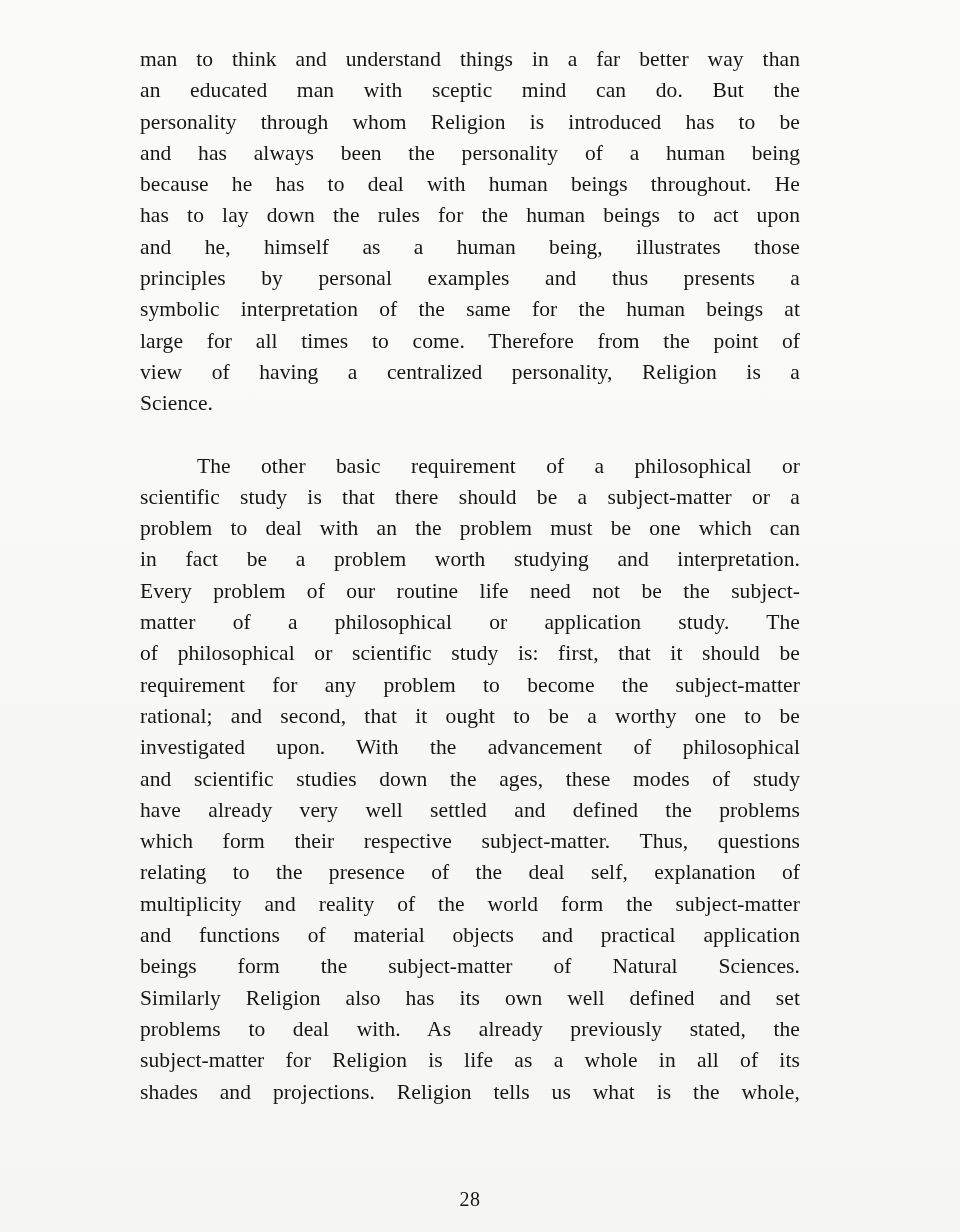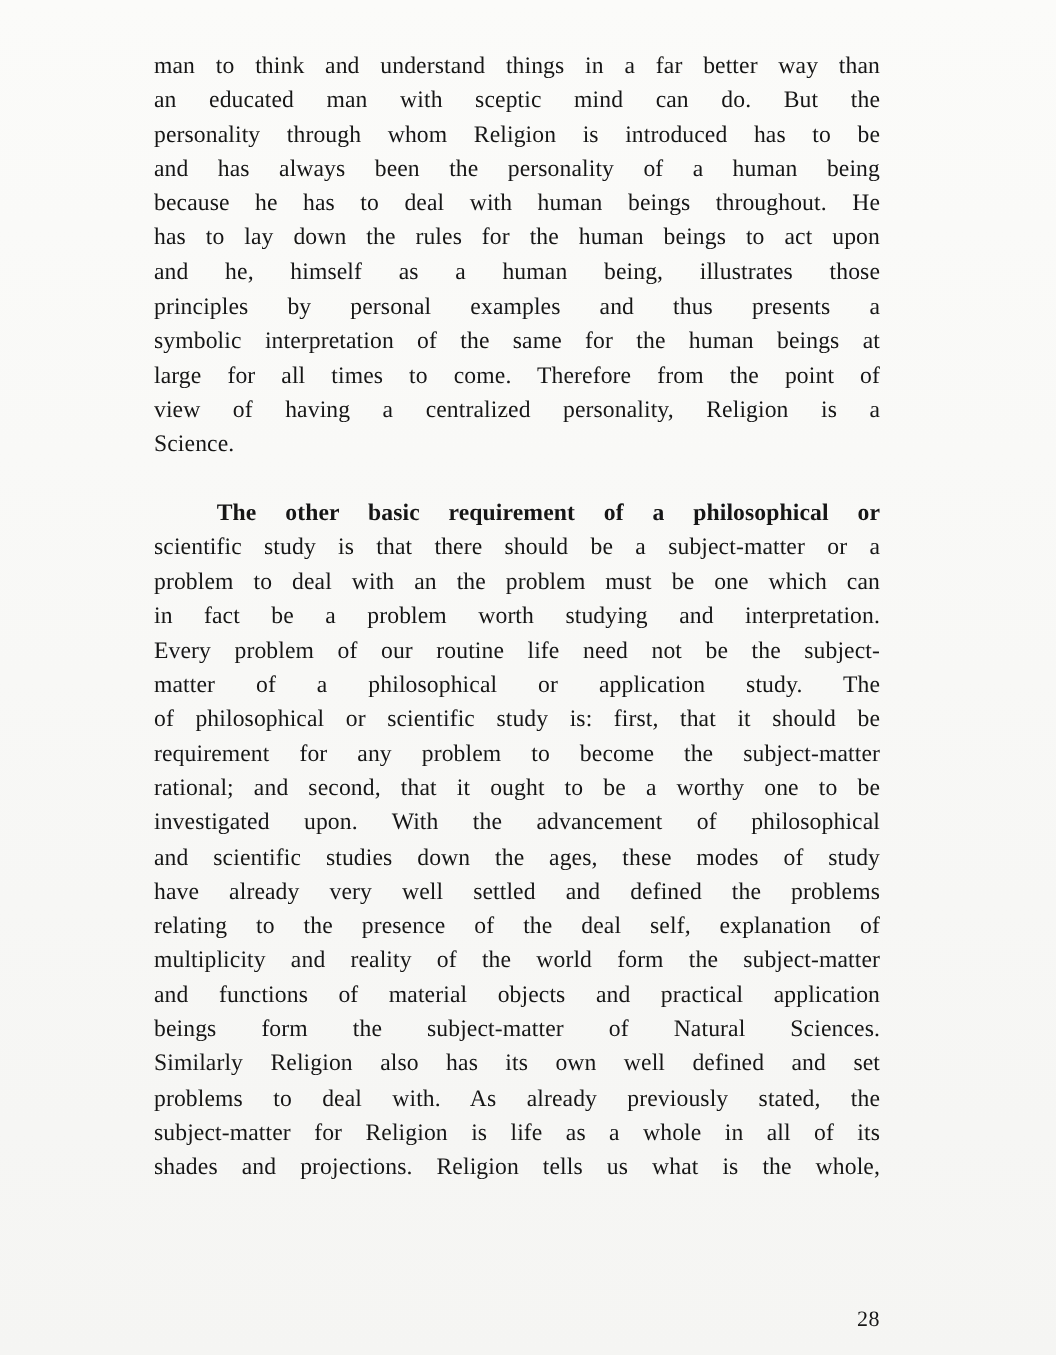--- a/index.html
+++ b/index.html
@@ -38,28 +38,27 @@
     text-align: justify;
     text-align-last: left;
     white-space: normal;
     word-spacing: 0.5px;
   }
   .line.jl {
     text-align-last: justify;
   }
   .line.indent {
     padding-left: 57px;
-    font-weight: bold;
   }
   .page-number {
     position: absolute;
     left: 140px;
     width: 660px;
     top: 1188px;
-    text-align: right;
+    text-align: center;
     font-size: 20px;
     letter-spacing: 0.5px;
   }
 </style>
 </head>
 <body>
 
 <div class="scan-page">
   <div class="text-column">
       <div class="paragraph">
@@ -82,20 +81,21 @@
         <div class="line jl">problem to deal with an the problem must be one which can</div>
         <div class="line jl">in fact be a problem worth studying and interpretation.</div>
         <div class="line jl">Every problem of our routine life need not be the subject-</div>
         <div class="line jl">matter of a philosophical or application study. The</div>
         <div class="line jl">of philosophical or scientific study is: first, that it should be</div>
         <div class="line jl">requirement for any problem to become the subject-matter</div>
         <div class="line jl">rational; and second, that it ought to be a worthy one to be</div>
         <div class="line jl">investigated upon. With the advancement of philosophical</div>
         <div class="line jl">and scientific studies down the ages, these modes of study</div>
         <div class="line jl">have already very well settled and defined the problems</div>
+        <div class="line jl">which form their respective subject-matter. Thus, questions</div>
         <div class="line jl">relating to the presence of the deal self, explanation of</div>
         <div class="line jl">multiplicity and reality of the world form the subject-matter</div>
         <div class="line jl">and functions of material objects and practical application</div>
         <div class="line jl">beings form the subject-matter of Natural Sciences.</div>
         <div class="line jl">Similarly Religion also has its own well defined and set</div>
         <div class="line jl">problems to deal with. As already previously stated, the</div>
         <div class="line jl">subject-matter for Religion is life as a whole in all of its</div>
         <div class="line jl">shades and projections. Religion tells us what is the whole,</div>
       </div>
     </div>

